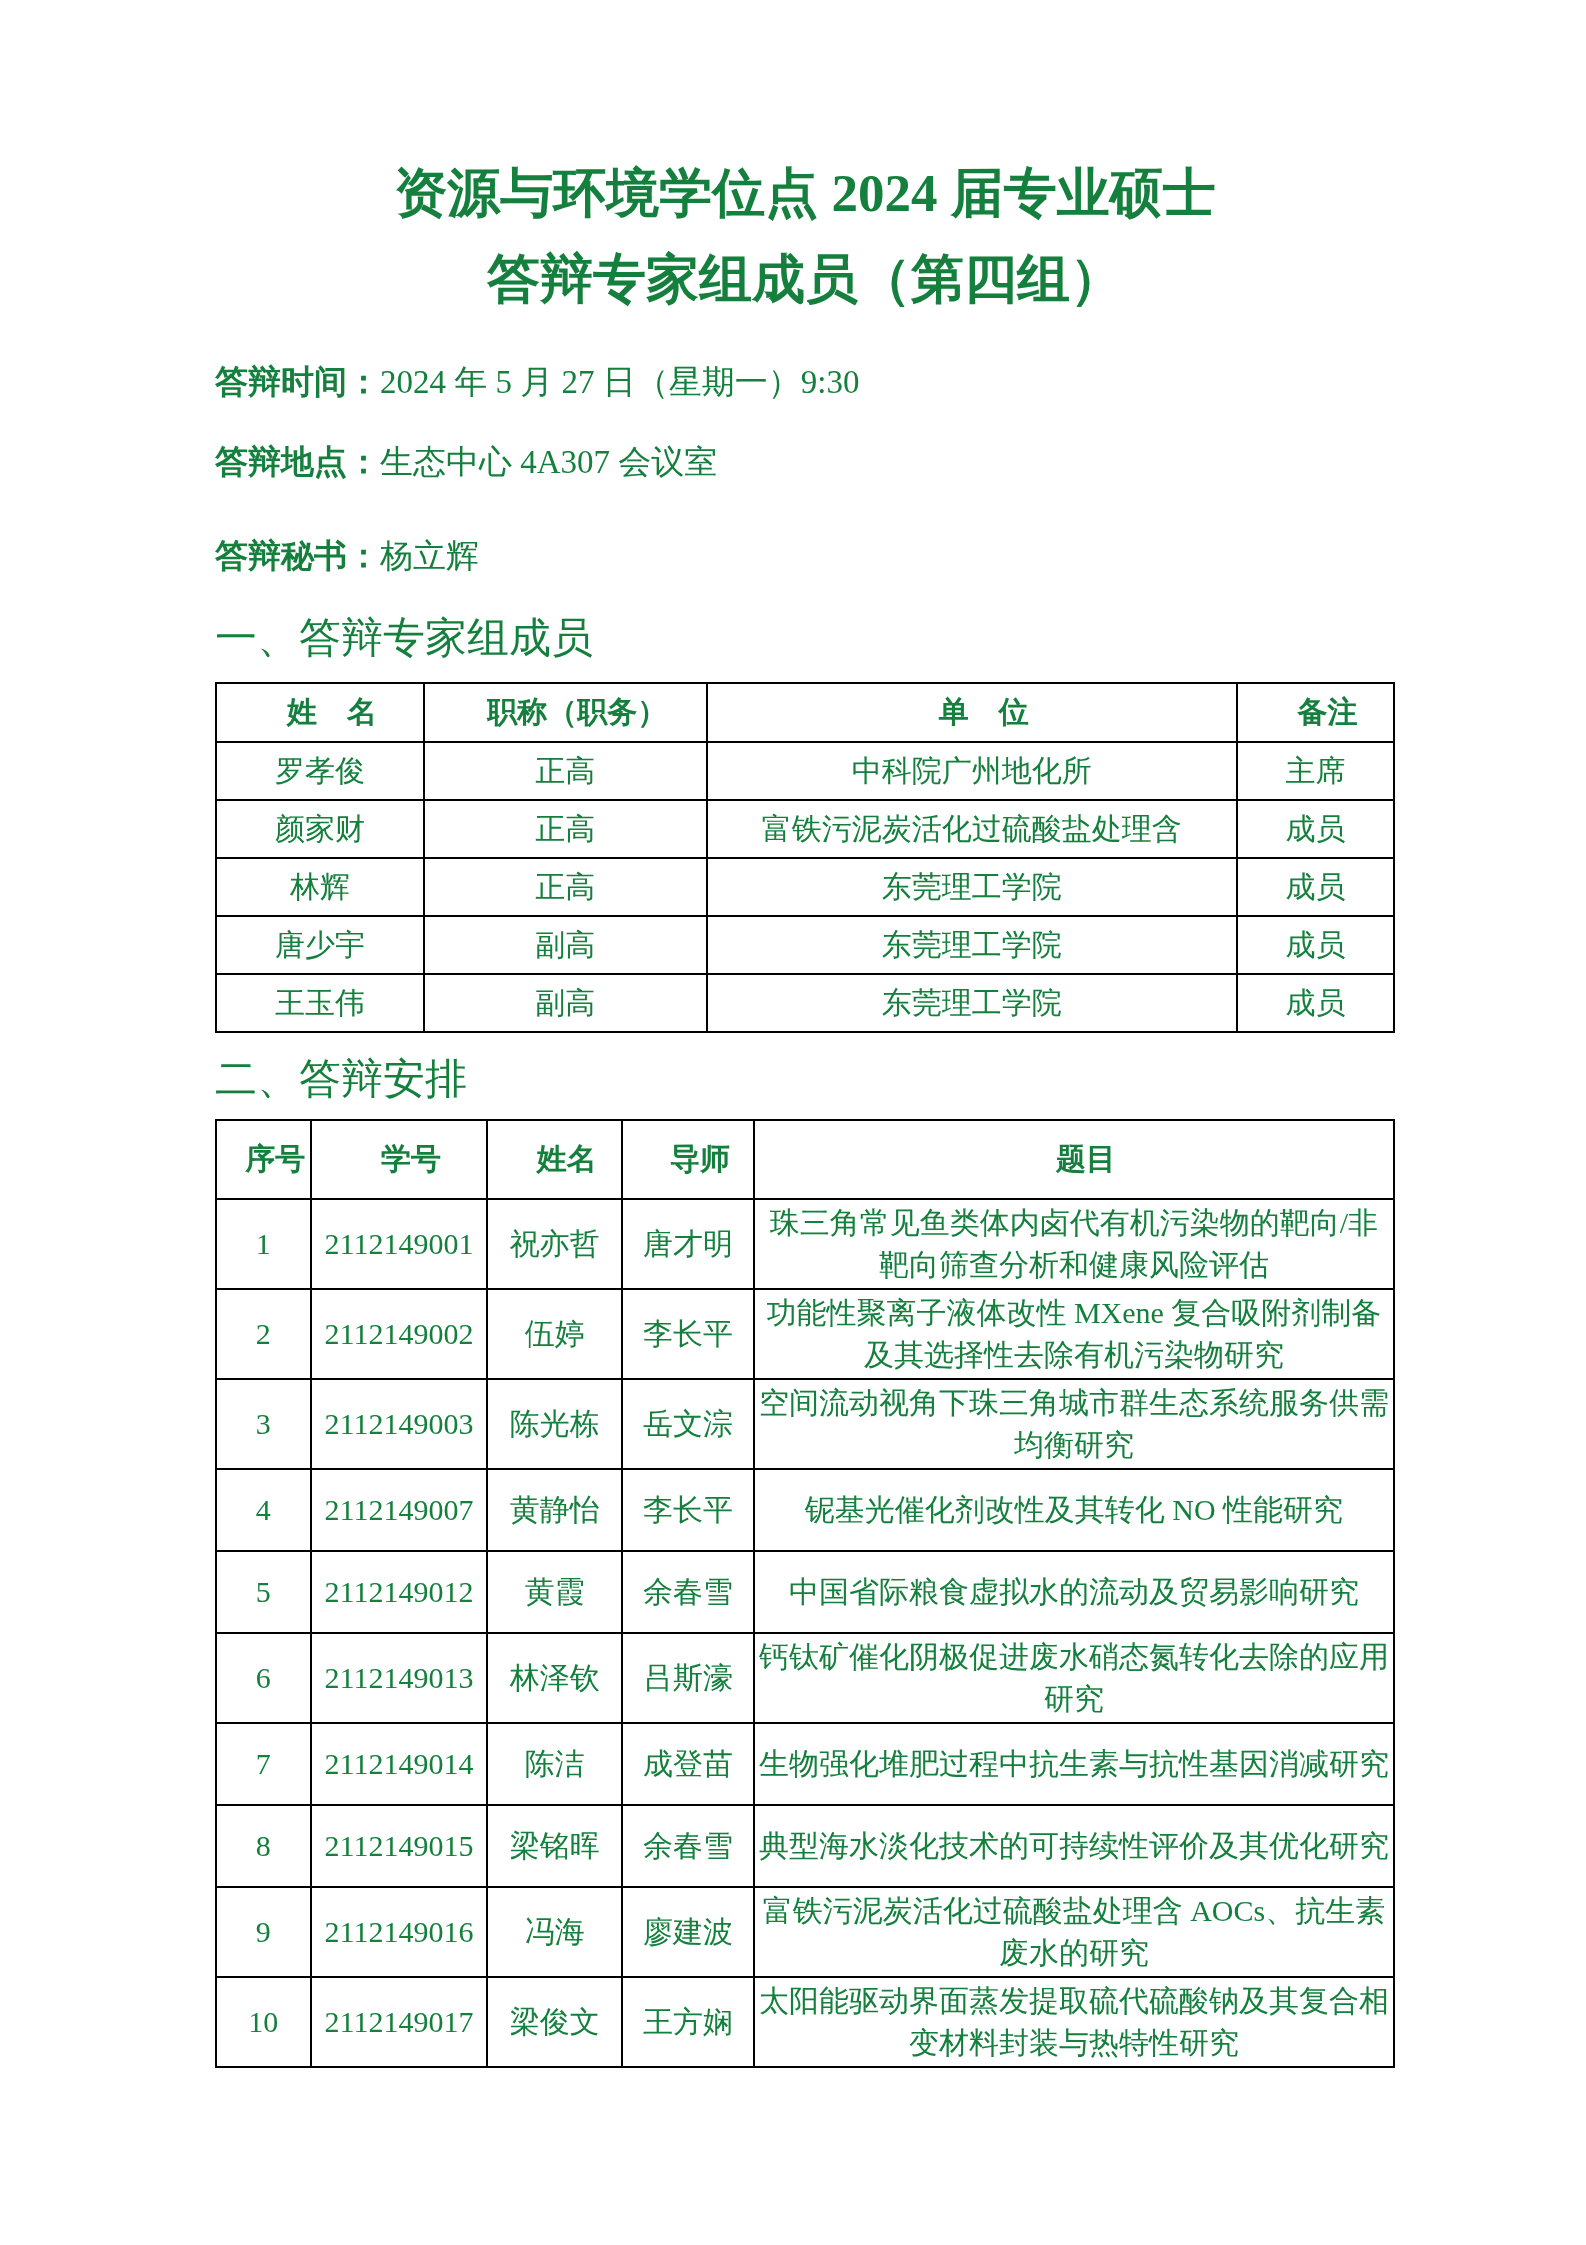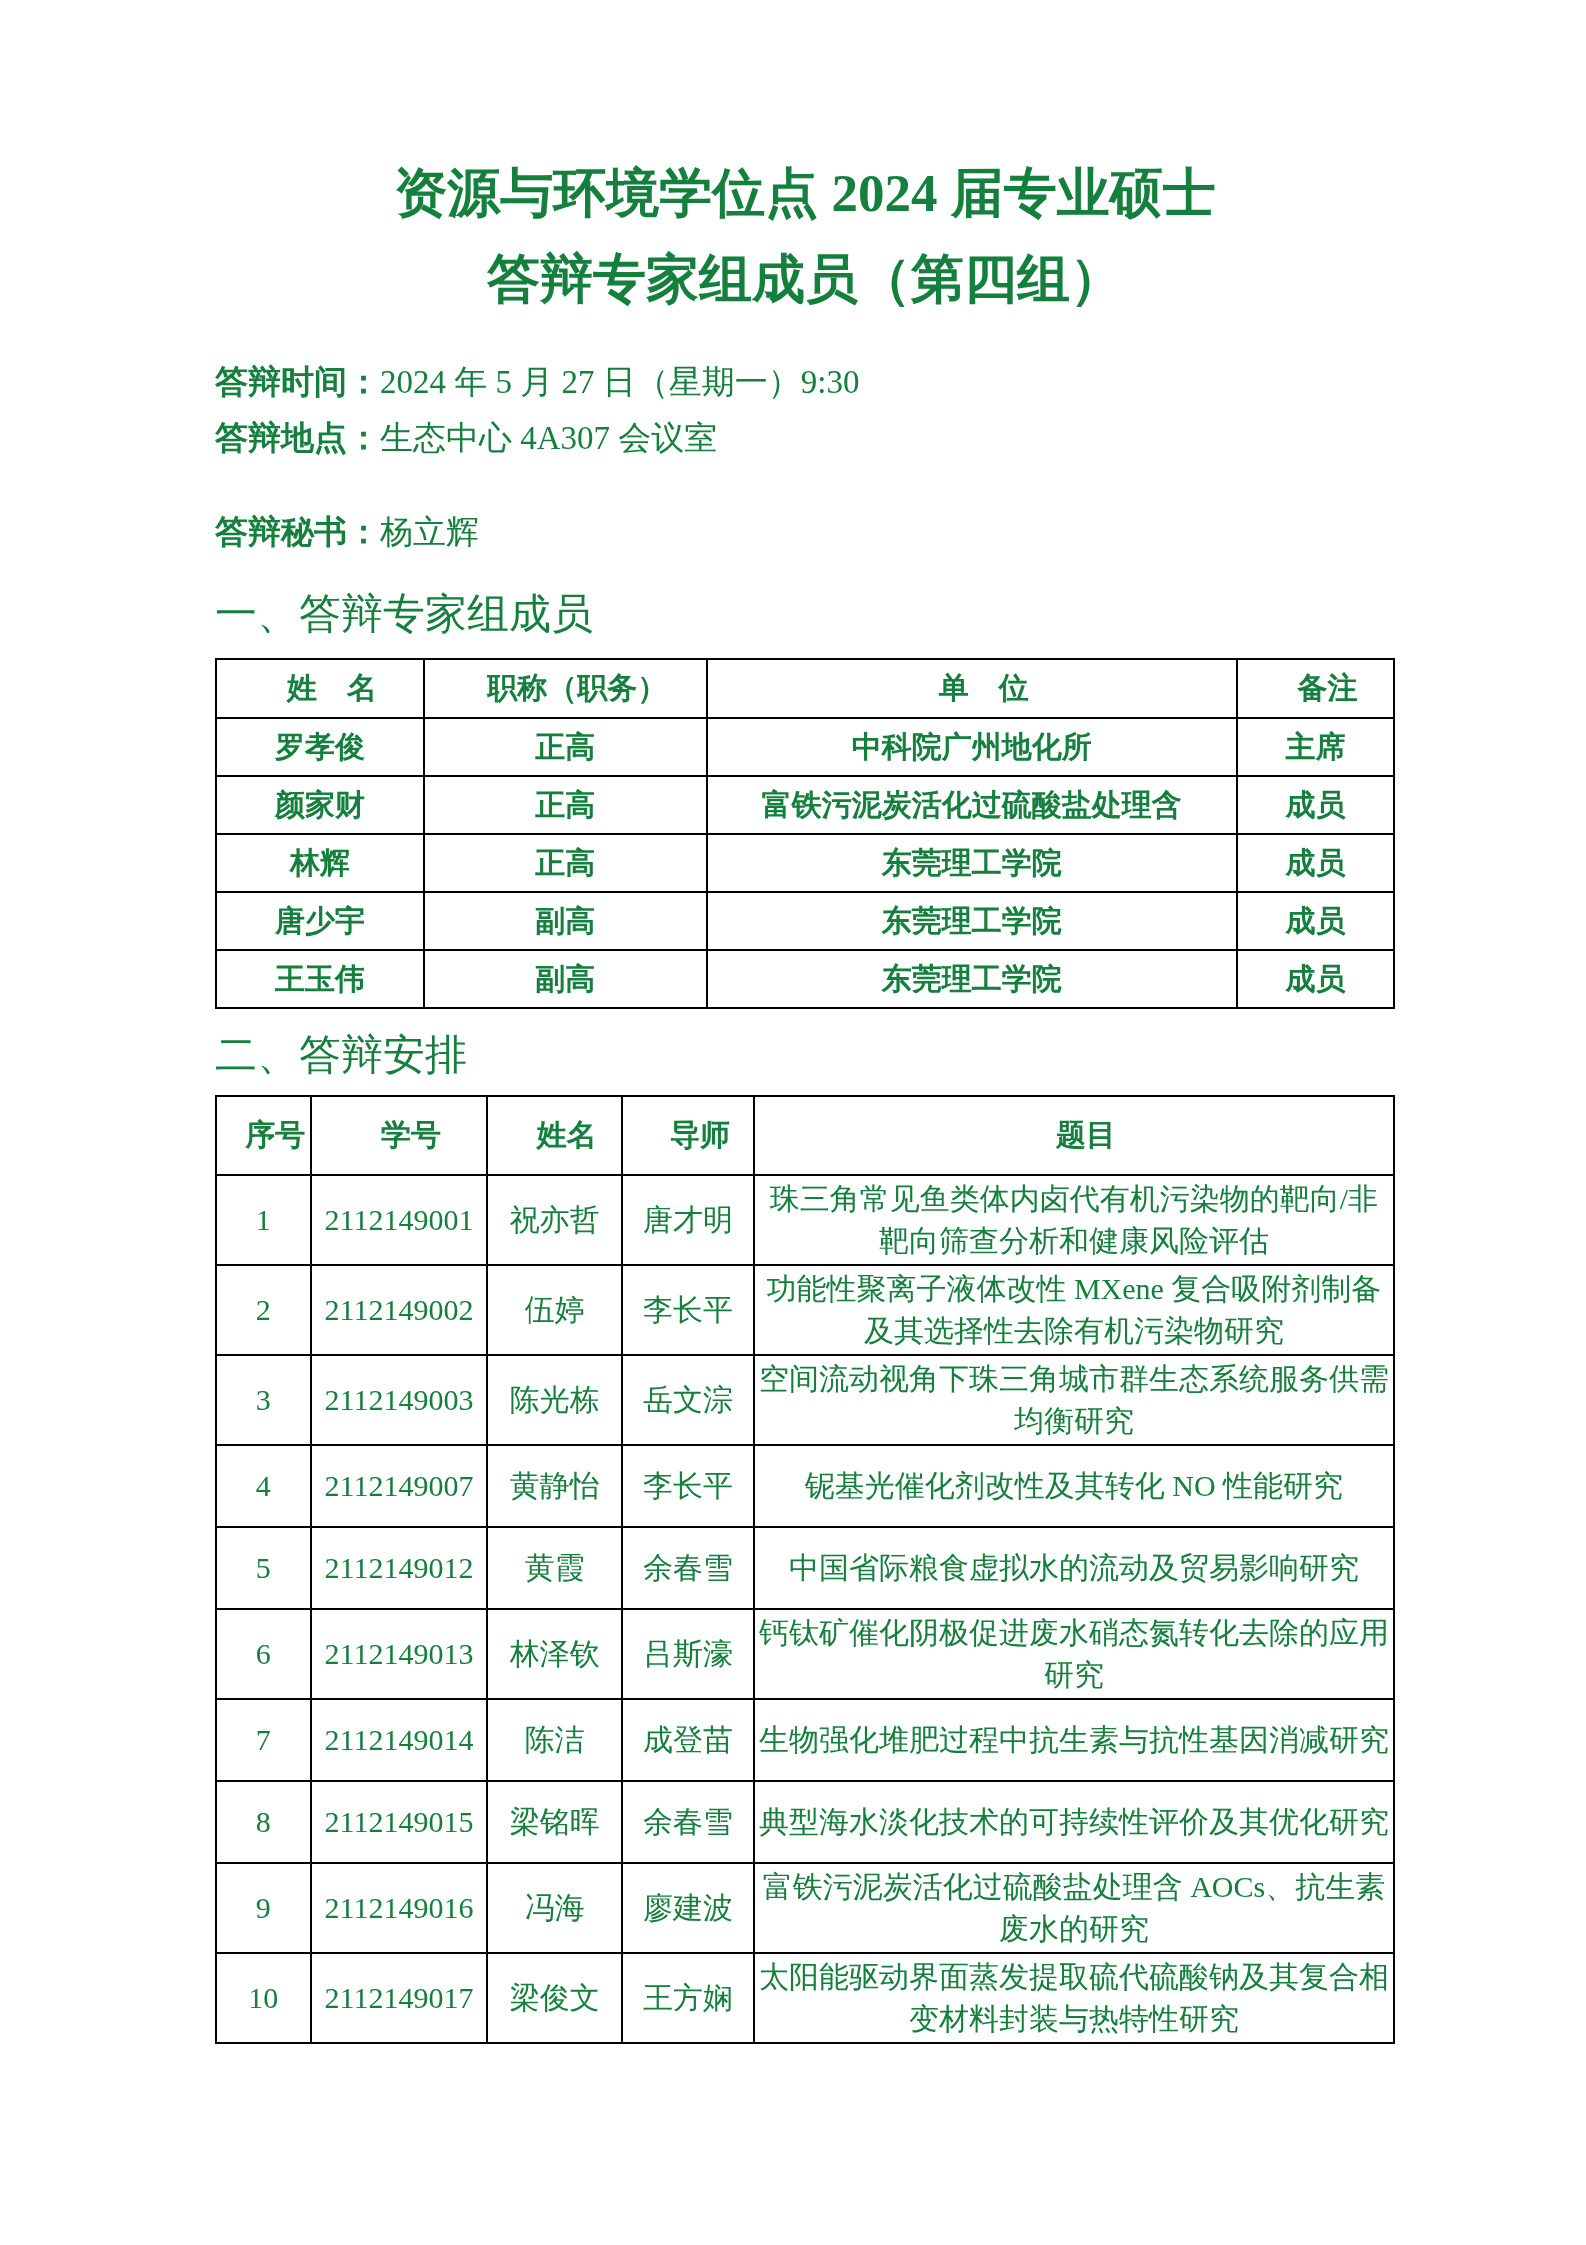--- a/index.html
+++ b/index.html
@@ -25,21 +25,21 @@
     text-align: center;
     font-size: 53px;
     font-weight: bold;
     line-height: 86px;
   }
   .info-line {
     font-size: 33px;
     line-height: 36px;
   }
   .info-time { margin-top: 42px; }
-  .info-loc  { margin-top: 20px; }
+  .info-loc  { margin-top: 44px; }
   .info-sec  { margin-top: 58px; }
   .info-label { font-weight: bold; }
   .section-heading {
     font-size: 42px;
     line-height: 40px;
   }
   .h1 { margin-top: 44px; }
   .h2 { margin-top: 26px; }
   table {
     border-collapse: collapse;
@@ -52,21 +52,21 @@
   th, td {
     border: 2px solid #000000;
     text-align: center;
     vertical-align: middle;
     padding: 2px 4px;
     font-weight: normal;
     overflow: hidden;
   }
   th { font-weight: bold; padding-left: 28px; }
   .t1 th { height: 53px; }
-  .t1 td { height: 52px; font-weight: bold; }
+  .t1 td { height: 52px; }
   .t1 .c-name { width: 16.8%; }
   .t1 .c-rank { width: 23.9%; }
   .t1 .c-org  { width: 47.3%; }
   .t1 .c-note { width: 12.0%; }
   .t2 th { height: 73px; }
   .t2 td { height: 76px; line-height: 42px; }
   .t2 .c-no      { width: 6.3%; }
   .t2 .c-sid     { width: 14.3%; }
   .t2 .c-sname   { width: 10.2%; }
   .t2 .c-advisor { width: 9.9%; }

